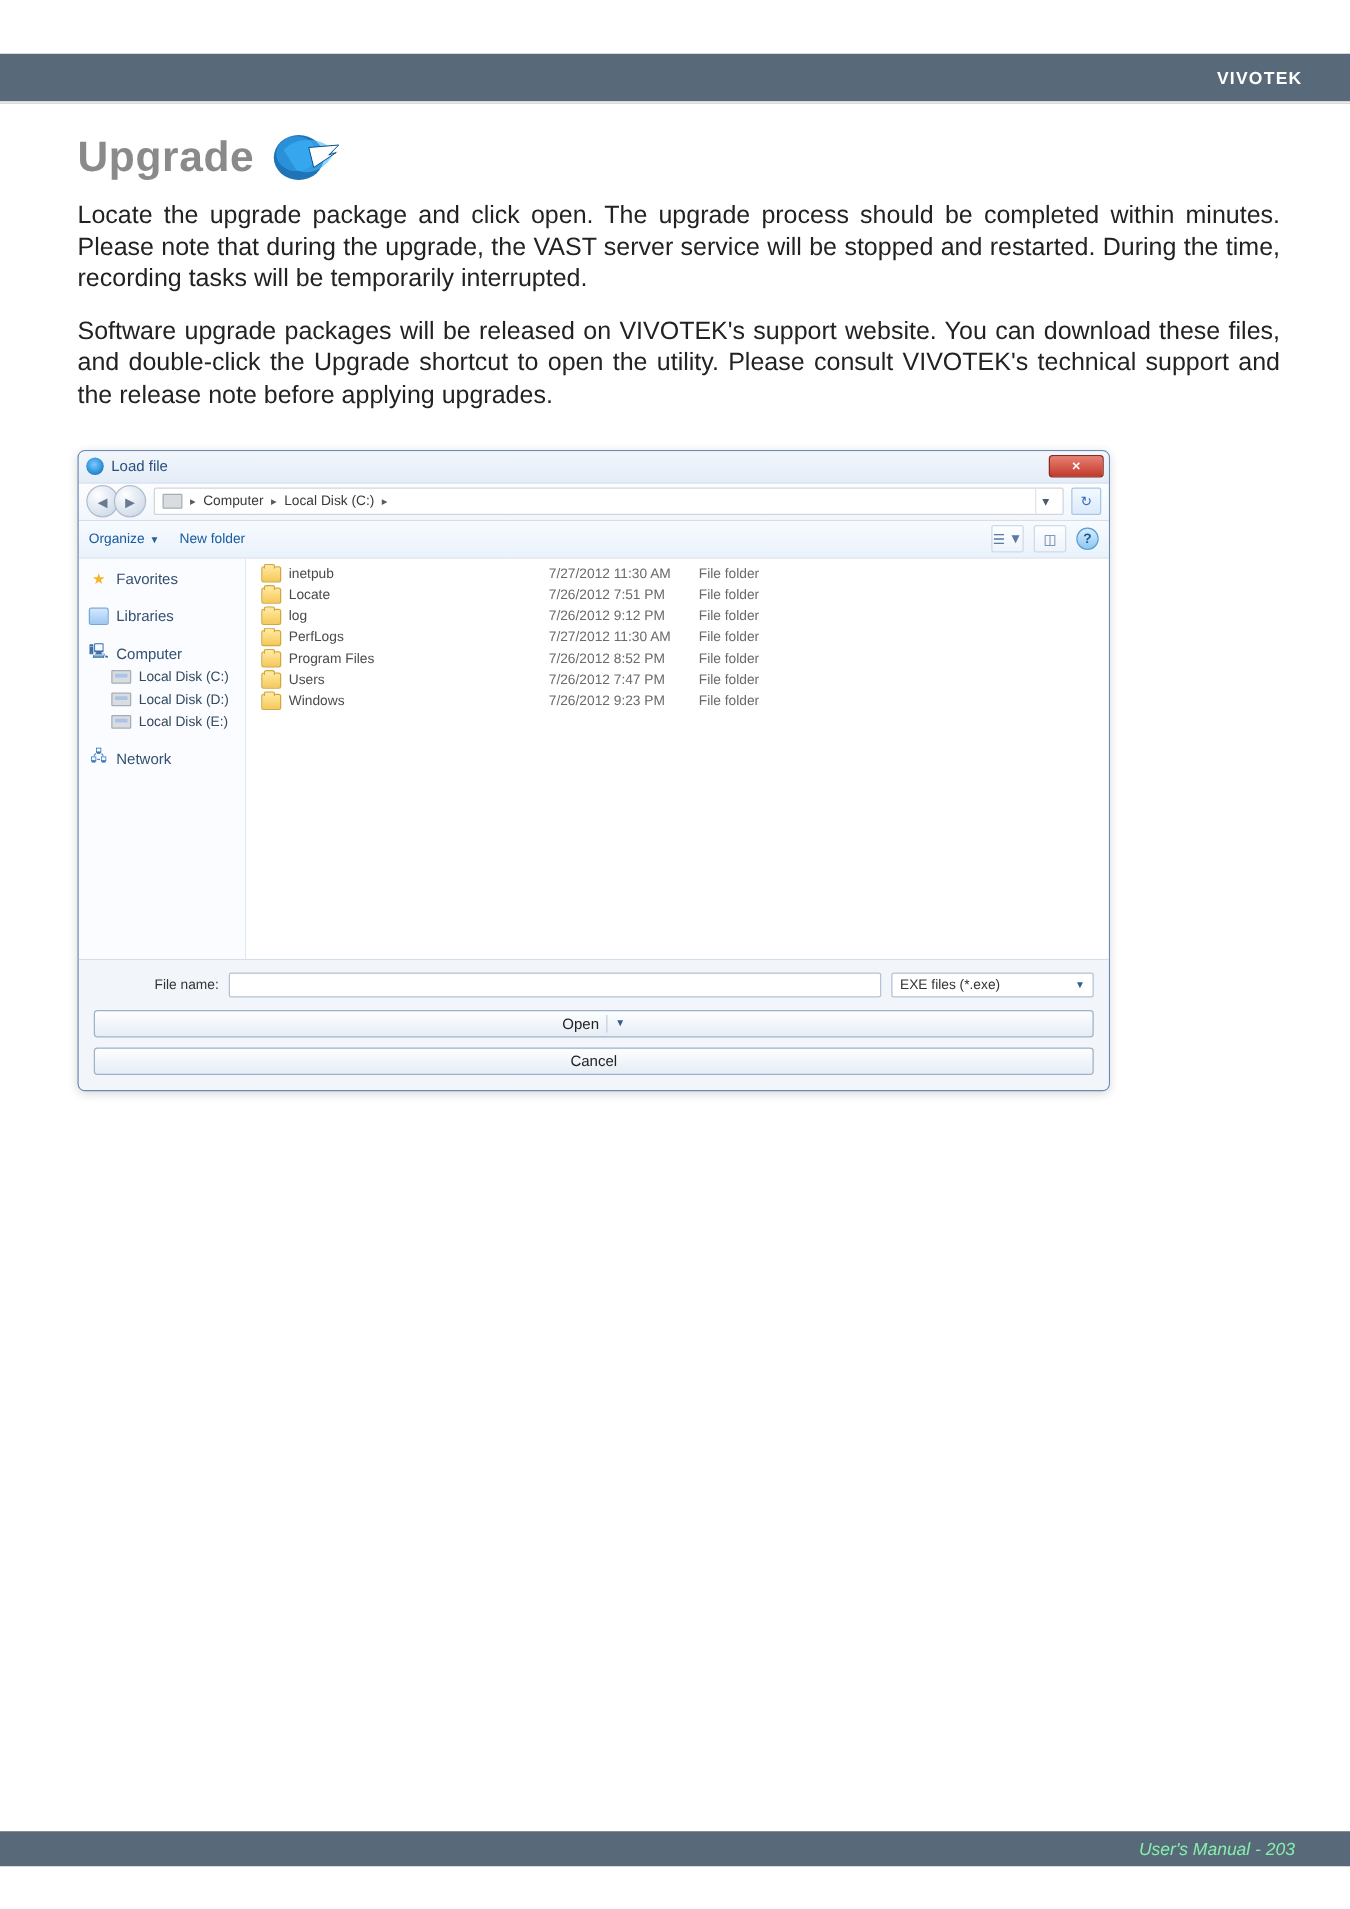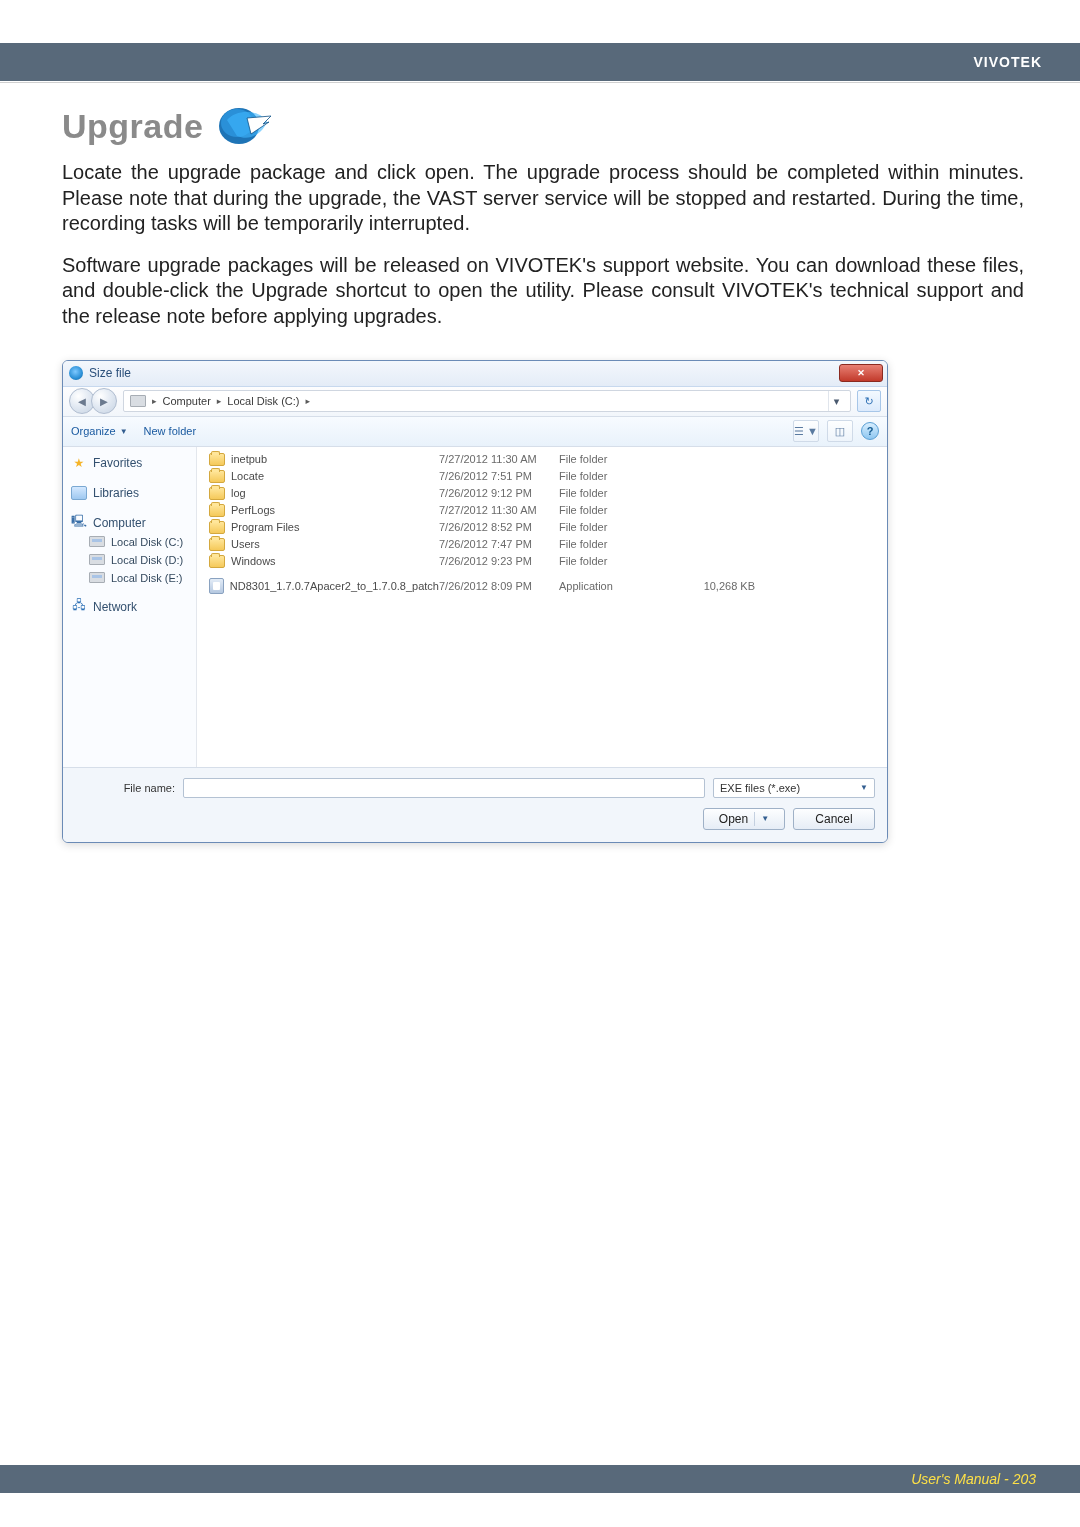--- a/index.html
+++ b/index.html
@@ -299,39 +299,39 @@
     width: 162px; height: 20px;
     background: #fff;
     border: 1px solid #b4c2d3;
     border-radius: 2px;
     display:flex; align-items:center; justify-content:space-between;
     padding: 0 6px;
     color:#333;
   }
   .filter .dd-arrow, .btn .dd-arrow { font-size: 8px; color:#335e90; }
   .btn-row {
-    display: flex; justify-content: flex-end; gap: 8px;
+    display: flex; justify-content: flex-end; gap: 8px; flex-direction: column;
   }
   .btn {
     min-width: 82px; height: 22px;
     background: linear-gradient(#fdfeff,#e6edf6);
     border: 1px solid #9fb1c7;
     border-radius: 3px;
     display:flex; align-items:center; justify-content:center;
     gap: 6px;
     color:#222;
     font-size: 12px;
   }
   .footer {
     position: absolute;
     bottom: 34px;
     left: 0; right: 0;
     height: 28px;
     background: #58697a;
-    color: #fde047;
+    color: #86efac;
     font-size: 14px;
     font-style: italic;
     display: flex;
     align-items: center;
     justify-content: flex-end;
     padding-right: 44px;
   }
 </style>
 </head>
 <body>
@@ -355,21 +355,21 @@
         </svg>
       </span>
     </div>
 
     <p class="body-text">Locate the upgrade package and click open. The upgrade process should be completed within minutes. Please note that during the upgrade, the VAST server service will be stopped and restarted. During the time, recording tasks will be temporarily interrupted.</p>
     <p class="body-text">Software upgrade packages will be released on VIVOTEK's support website. You can download these files, and double-click the Upgrade shortcut to open the utility. Please consult VIVOTEK's technical support and the release note before applying upgrades.</p>
 
     <div class="dialog">
       <div class="titlebar">
         <span class="app-icon"></span>
-        <span class="title-text">Size file</span>
+        <span class="title-text">Load file</span>
         <span class="spacer"></span>
         <span class="close-btn">
           <span>✕</span>
         </span>
       </div>
 
       <div class="navrow">
         <div class="nav-btns">
           <div class="nav-circle">
             <span>◄</span>
@@ -507,29 +507,20 @@
               </div>
               <div class="frow">
                 <div class="fname">
                   <span class="folder-ico"></span>
                   <span>Windows</span>
                 </div>
                 <div>7/26/2012 9:23 PM</div>
                 <div>File folder</div>
                 <div style="text-align: right; padding-right: 14px;"></div>
               </div>
-              <div class="frow" style="margin-top: 8px;">
-                <div class="fname">
-                  <span class="app-ico"></span>
-                  <span>ND8301_1.7.0.7Apacer2_to_1.7.0.8_patch</span>
-                </div>
-                <div>7/26/2012 8:09 PM</div>
-                <div>Application</div>
-                <div style="text-align: right; padding-right: 14px;">10,268 KB</div>
-              </div>
             </div>
         </div>
       </div>
 
       <div class="bottombar">
         <div class="fn-row">
           <span class="lbl">File name:</span>
           <div class="fn-input"></div>
           <div class="filter">
             <span>EXE files (*.exe)</span>

